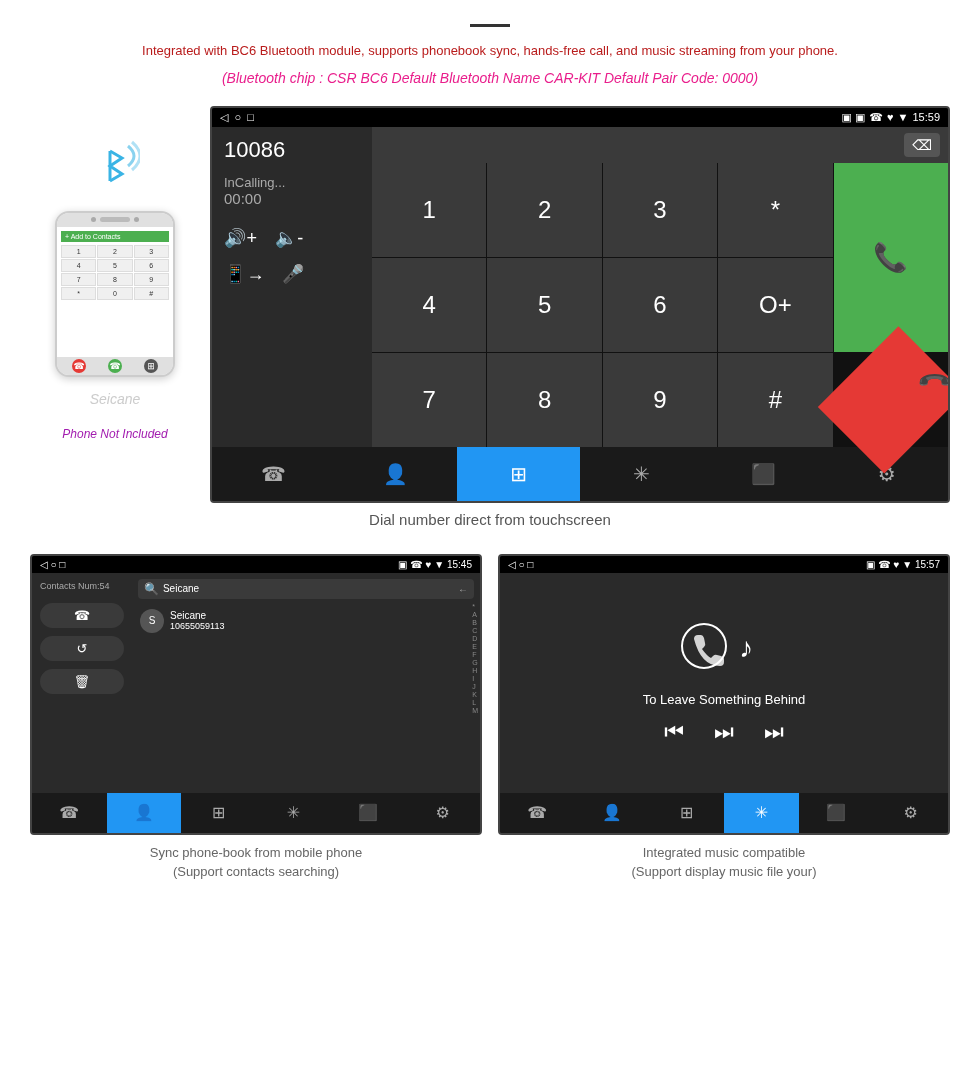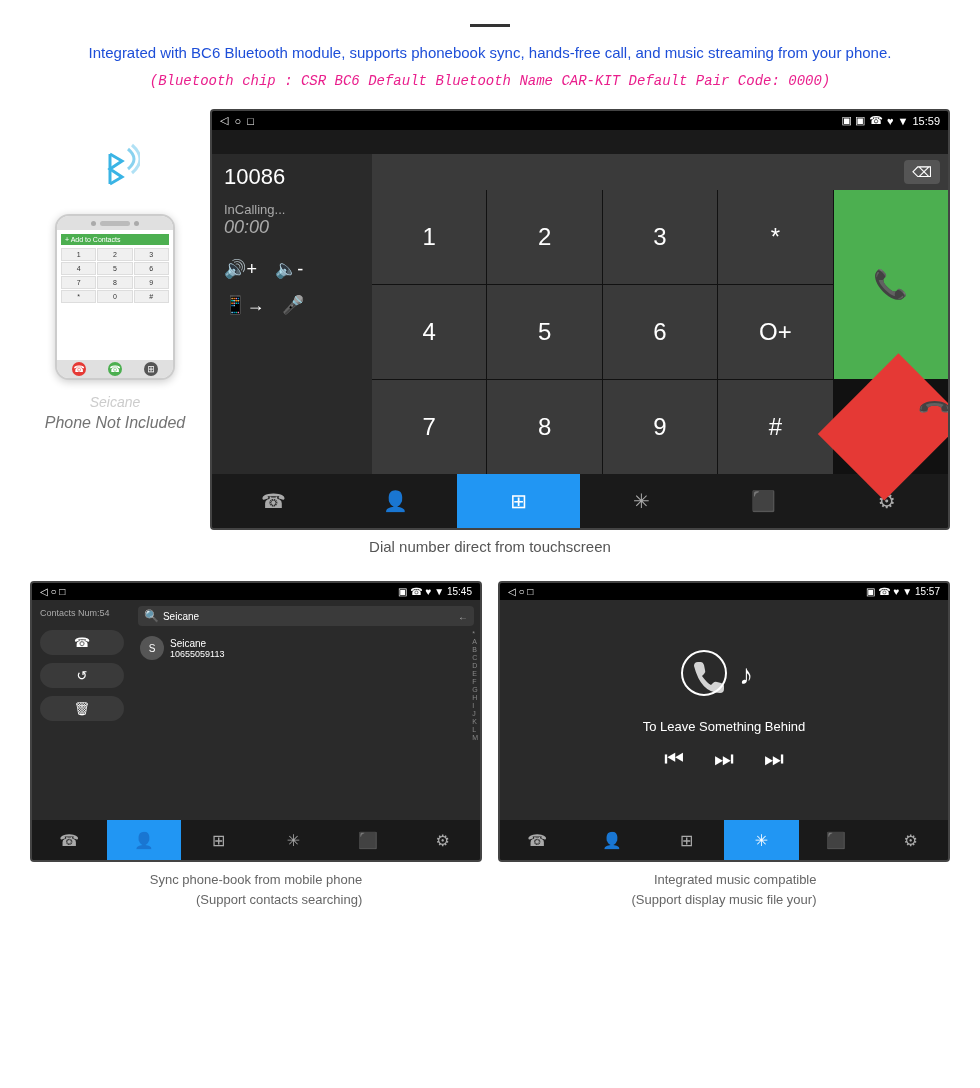--- a/index.html
+++ b/index.html
@@ -22,30 +22,29 @@
       color: #111;
       margin-bottom: 8px;
     }
     .header .divider {
       width: 40px;
       height: 3px;
       background: #333;
       margin: 0 auto 14px;
     }
     .header .desc {
-      font-size: 15px;
-      color: #1d4ed8;
+      font-size: 13px;
+      color: #b91c1c;
       line-height: 1.6;
       margin-bottom: 8px;
     }
     .header .specs {
       color: #e91e8c;
       font-size: 14px;
       font-style: italic;
-      font-family: Liberation Mono, monospace;
     }
 
     
     .main-screenshot-row {
       display: flex;
       align-items: flex-start;
       padding: 10px 30px 0 30px;
       gap: 10px;
     }
 
@@ -118,24 +117,24 @@
     .phone-bottom-btn {
       width: 14px;
       height: 14px;
       border-radius: 50%;
       display: flex;
       align-items: center;
       justify-content: center;
       font-size: 8px;
     }
     .phone-not-included {
-      color: #737373;
-      font-size: 16px;
+      color: #a21caf;
+      font-size: 12px;
       font-style: italic;
-      margin-top: 4px;
+      margin-top: 20px;
       white-space: nowrap;
     }
     .seicane-label {
       color: #ccc;
       font-size: 14px;
       font-style: italic;
       margin-top: 6px;
     }
 
     
@@ -156,21 +155,20 @@
       color: #fff;
       font-size: 11px;
     }
     .car-status-left { display: flex; gap: 6px; align-items: center; }
     .car-status-right { display: flex; gap: 4px; align-items: center; }
 
     .car-main {
       display: flex;
       background: #f97316;
       min-height: 320px;
-      margin-top: 24px;
     }
 
     .car-left-panel {
       width: 160px;
       background: #2a2a2a;
       padding: 10px 12px;
       color: #fff;
       display: flex;
       flex-direction: column;
       justify-content: flex-start;
@@ -179,24 +177,23 @@
       font-size: 22px;
       color: #fff;
       margin-bottom: 12px;
       font-weight: 300;
     }
     .car-calling {
       font-size: 13px;
       color: #aaa;
     }
     .car-timer {
-      font-size: 18px;
+      font-size: 15px;
       color: #aaa;
       margin-bottom: 20px;
-      font-style: italic;
     }
     .car-controls {
       display: flex;
       flex-direction: column;
       gap: 14px;
     }
     .car-ctrl-row {
       display: flex;
       gap: 18px;
       align-items: center;
@@ -293,21 +290,21 @@
     }
     .bottom-screen {
       width: 100%;
       background: #1a1a1a;
       border-radius: 4px;
       overflow: hidden;
       border: 2px solid #444;
       margin-bottom: 8px;
     }
     .bottom-label {
-      text-align: right;
+      text-align: center;
       font-size: 14px;
       color: #333;
       line-height: 1.5;
     }
     .bottom-label span {
       display: block;
       color: #666;
       font-size: 13px;
     }
 

